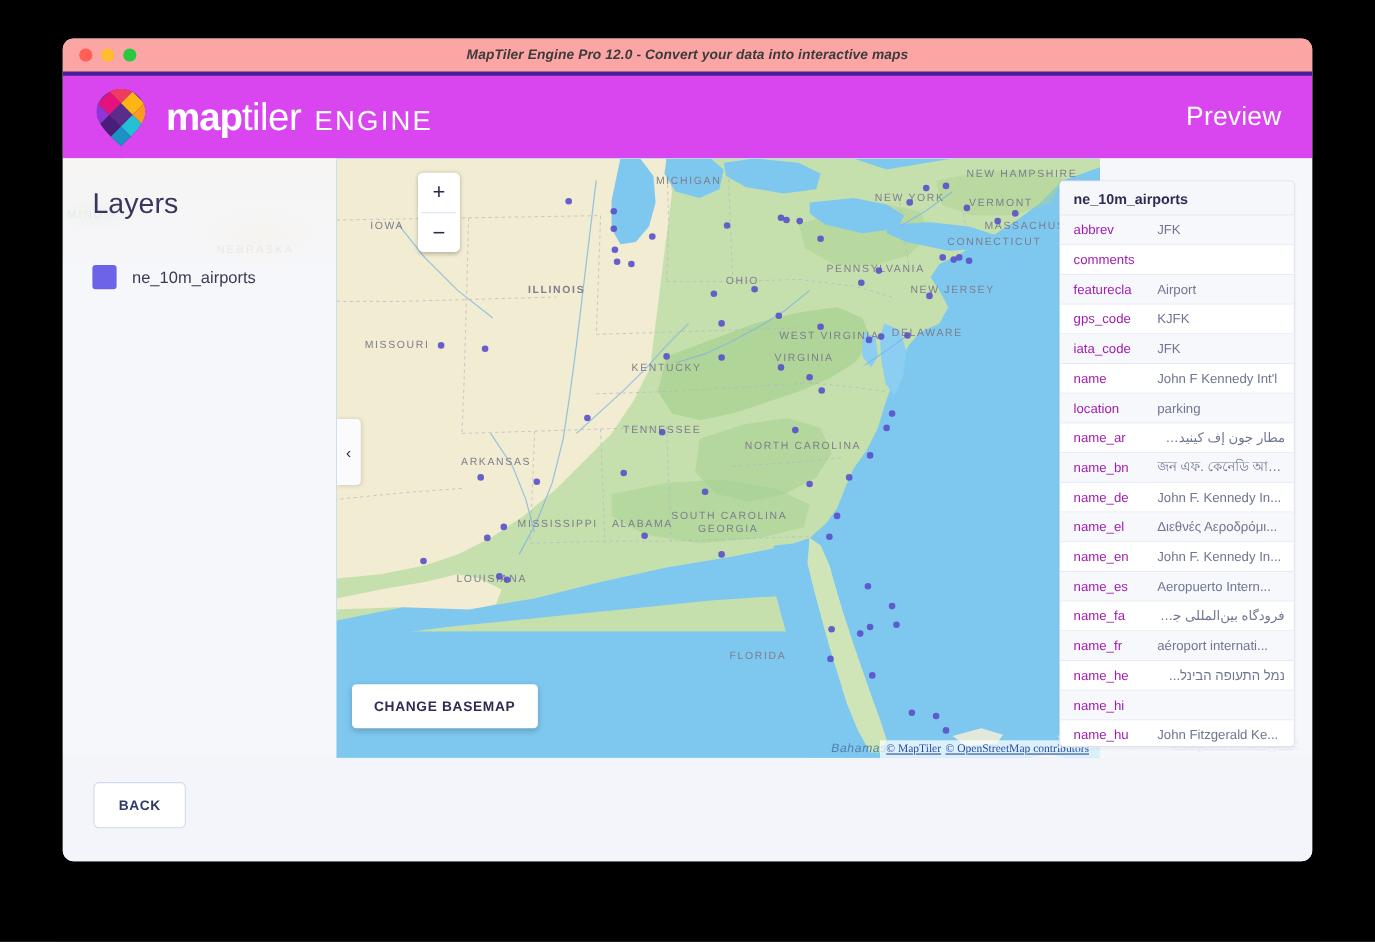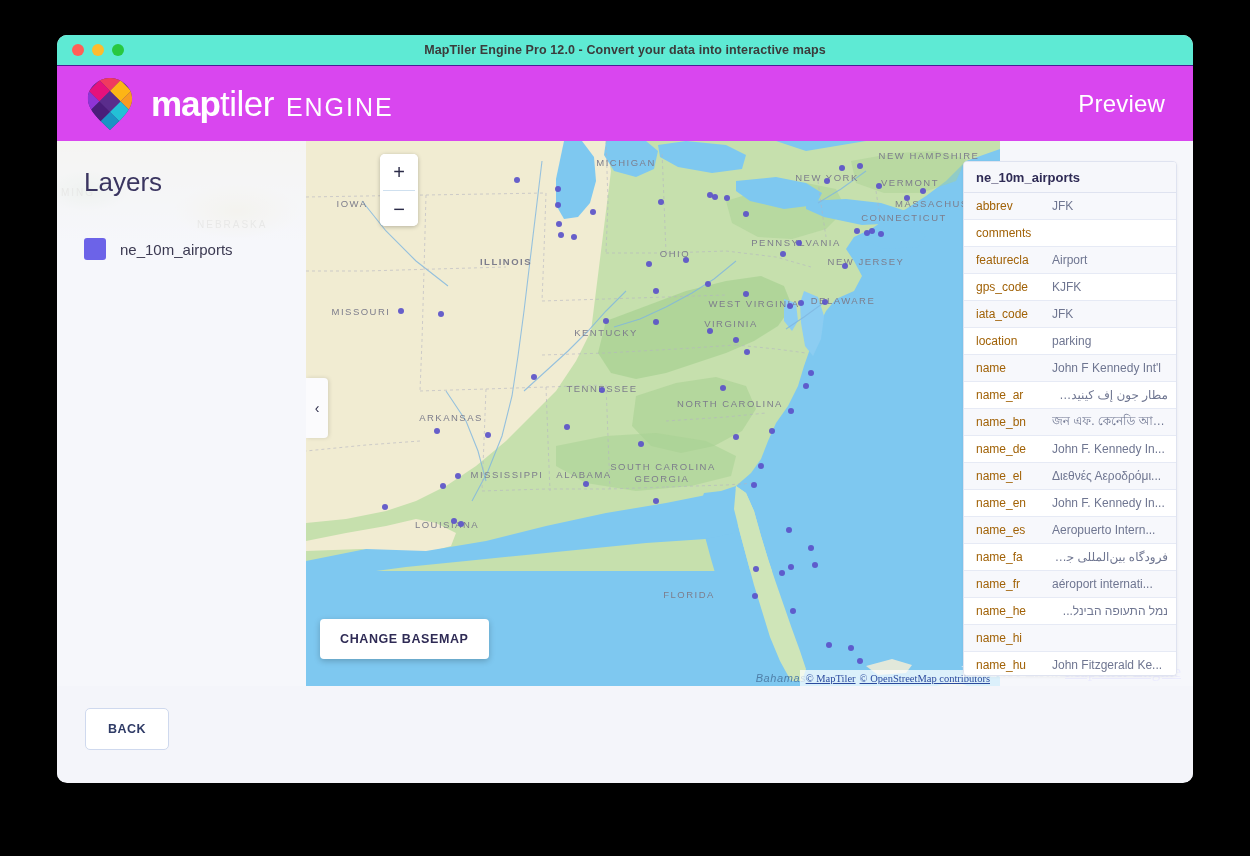--- a/index.html
+++ b/index.html
@@ -7,23 +7,23 @@
 
   .screen{position:relative;width:1250px;height:856px;background:#000;}
 
   
   .window{
     position:absolute;left:57px;top:35px;width:1136px;height:748px;
     background:#f4f5fa;border-radius:10px;overflow:hidden;
     box-shadow:0 18px 48px rgba(0,0,0,.55);
   }
   .titlebar{
-    position:relative;height:30px;background:#5eead4;
-    border-bottom:1px solid #4c1d95;
-    display:flex;align-items:center;
+    position:relative;height:30px;background:#fca5a5;
+    border-bottom:4px solid #4c1d95;
+    display:flex;align-items:center;font-style:italic;
   }
   .traffic{position:absolute;left:15px;top:0;height:30px;display:flex;align-items:center;gap:8px;}
   .dot{width:12px;height:12px;border-radius:50%;}
   .dot.red{background:#ff5f57;}
   .dot.yellow{background:#febc2e;}
   .dot.green{background:#28c840;}
   .titletext{
     width:100%;text-align:center;font-size:12.5px;font-weight:bold;color:#3b3b3b;
     letter-spacing:.1px;
   }
@@ -137,21 +137,21 @@
     height:30px;display:flex;align-items:center;padding:0 12px;
     background:#f6f7fb;border-bottom:1px solid #dfe3f0;
     font-size:13px;font-weight:bold;color:#2f2b55;
   }
   .attr-row{
     height:26px;display:flex;align-items:center;border-bottom:1px solid #e6eaf5;
     font-size:12px;color:#6f7691;
   }
   .attr-row:nth-child(odd){background:#f7f8fc;}
   .attr-row:nth-child(even){background:#ffffff;}
-  .attr-k{width:76px;flex:0 0 76px;padding-left:12px;color:#a16207;}
+  .attr-k{width:76px;flex:0 0 76px;padding-left:12px;color:#a21caf;}
   .attr-v{
     flex:1;color:#6f7691;white-space:nowrap;overflow:hidden;text-overflow:ellipsis;
     padding-right:8px;
   }
   .attr-v.rtl{direction:rtl;text-align:right;}
 
   
   .footer{
     position:relative;height:96px;background:#f4f5fa;
   }
@@ -463,26 +463,26 @@
             </div>
             <div class="attr-row">
               <span class="attr-k">gps_code</span>
               <span class="attr-v">KJFK</span>
             </div>
             <div class="attr-row">
               <span class="attr-k">iata_code</span>
               <span class="attr-v">JFK</span>
             </div>
             <div class="attr-row">
+              <span class="attr-k">name</span>
+              <span class="attr-v">John F Kennedy Int'l</span>
+            </div>
+            <div class="attr-row">
               <span class="attr-k">location</span>
               <span class="attr-v">parking</span>
-            </div>
-            <div class="attr-row">
-              <span class="attr-k">name</span>
-              <span class="attr-v">John F Kennedy Int'l</span>
             </div>
             <div class="attr-row">
               <span class="attr-k">name_ar</span>
               <span class="attr-v rtl">مطار جون إف كينيدي الد...</span>
             </div>
             <div class="attr-row">
               <span class="attr-k">name_bn</span>
               <span class="attr-v">জন এফ. কেনেডি আন্...</span>
             </div>
             <div class="attr-row">

